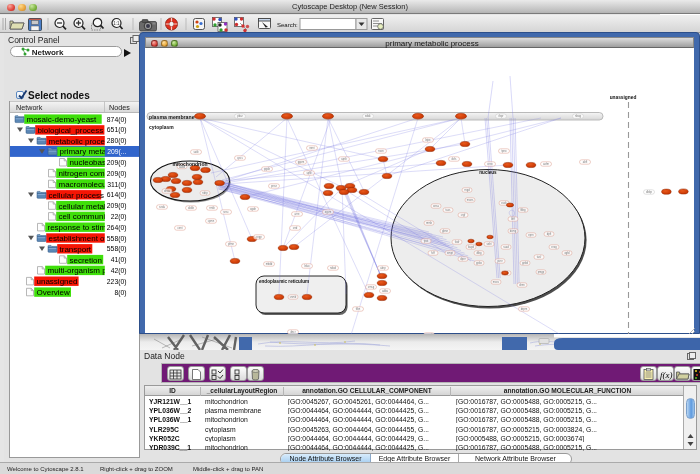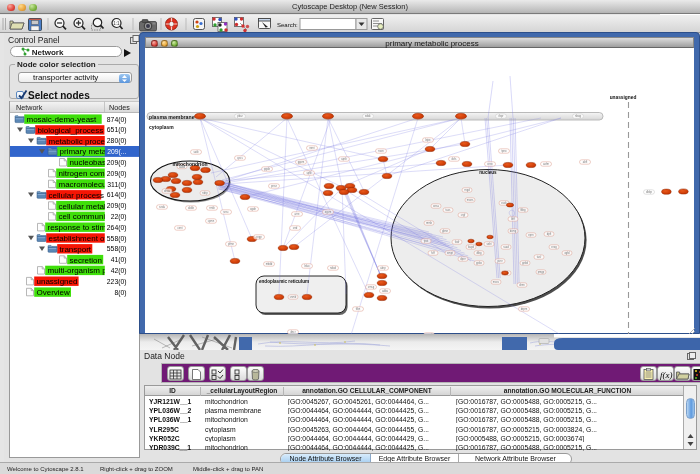--- a/index.html
+++ b/index.html
@@ -174,29 +174,20 @@
     <div id="tabNet"><svg width="9" height="9" style="vertical-align:-1px">
             <circle cx="2" cy="2" r="1.5" fill="#30a030"></circle>
             <circle cx="7" cy="3" r="1.5" fill="#30a030"></circle>
             <circle cx="4" cy="7" r="1.5" fill="#30a030"></circle>
             <line x1="2" y1="2" x2="7" y2="3" stroke="#30a030" stroke-width="0.7"></line>
             <line x1="2" y1="2" x2="4" y2="7" stroke="#30a030" stroke-width="0.7"></line>
           </svg> Network</div>
     <div id="tabMosaic">Mosaic</div>
   </div>
   <div id="tabArr"></div>
-  <div id="groupbox">
-    <div class="gl">Node color selection</div>
-    <div id="combo">transporter activity
-      <div class="step"><svg width="11" height="9">
-              <path d="M5.5 1 L8 4 L3 4 Z" fill="#fff"></path>
-              <path d="M5.5 8 L8 5.5 L3 5.5 Z" fill="#fff"></path>
-            </svg></div>
-    </div>
-  </div>
   <div id="cbx">
         <svg width="12" height="12">
           <path d="M2 6.5 L4.5 9 L9.5 1.5" fill="none" stroke="#1a3a70" stroke-width="1.8"></path>
         </svg>
       </div>
       <div id="cbxl">Select nodes</div>
   <div id="treewrap"></div>
   <svg class="abs" style="left:0;top:0" width="140" height="429" viewBox="0 0 140 429">
     <defs>
           <linearGradient id="hdr" x1="0" y1="0" x2="0" y2="1">

